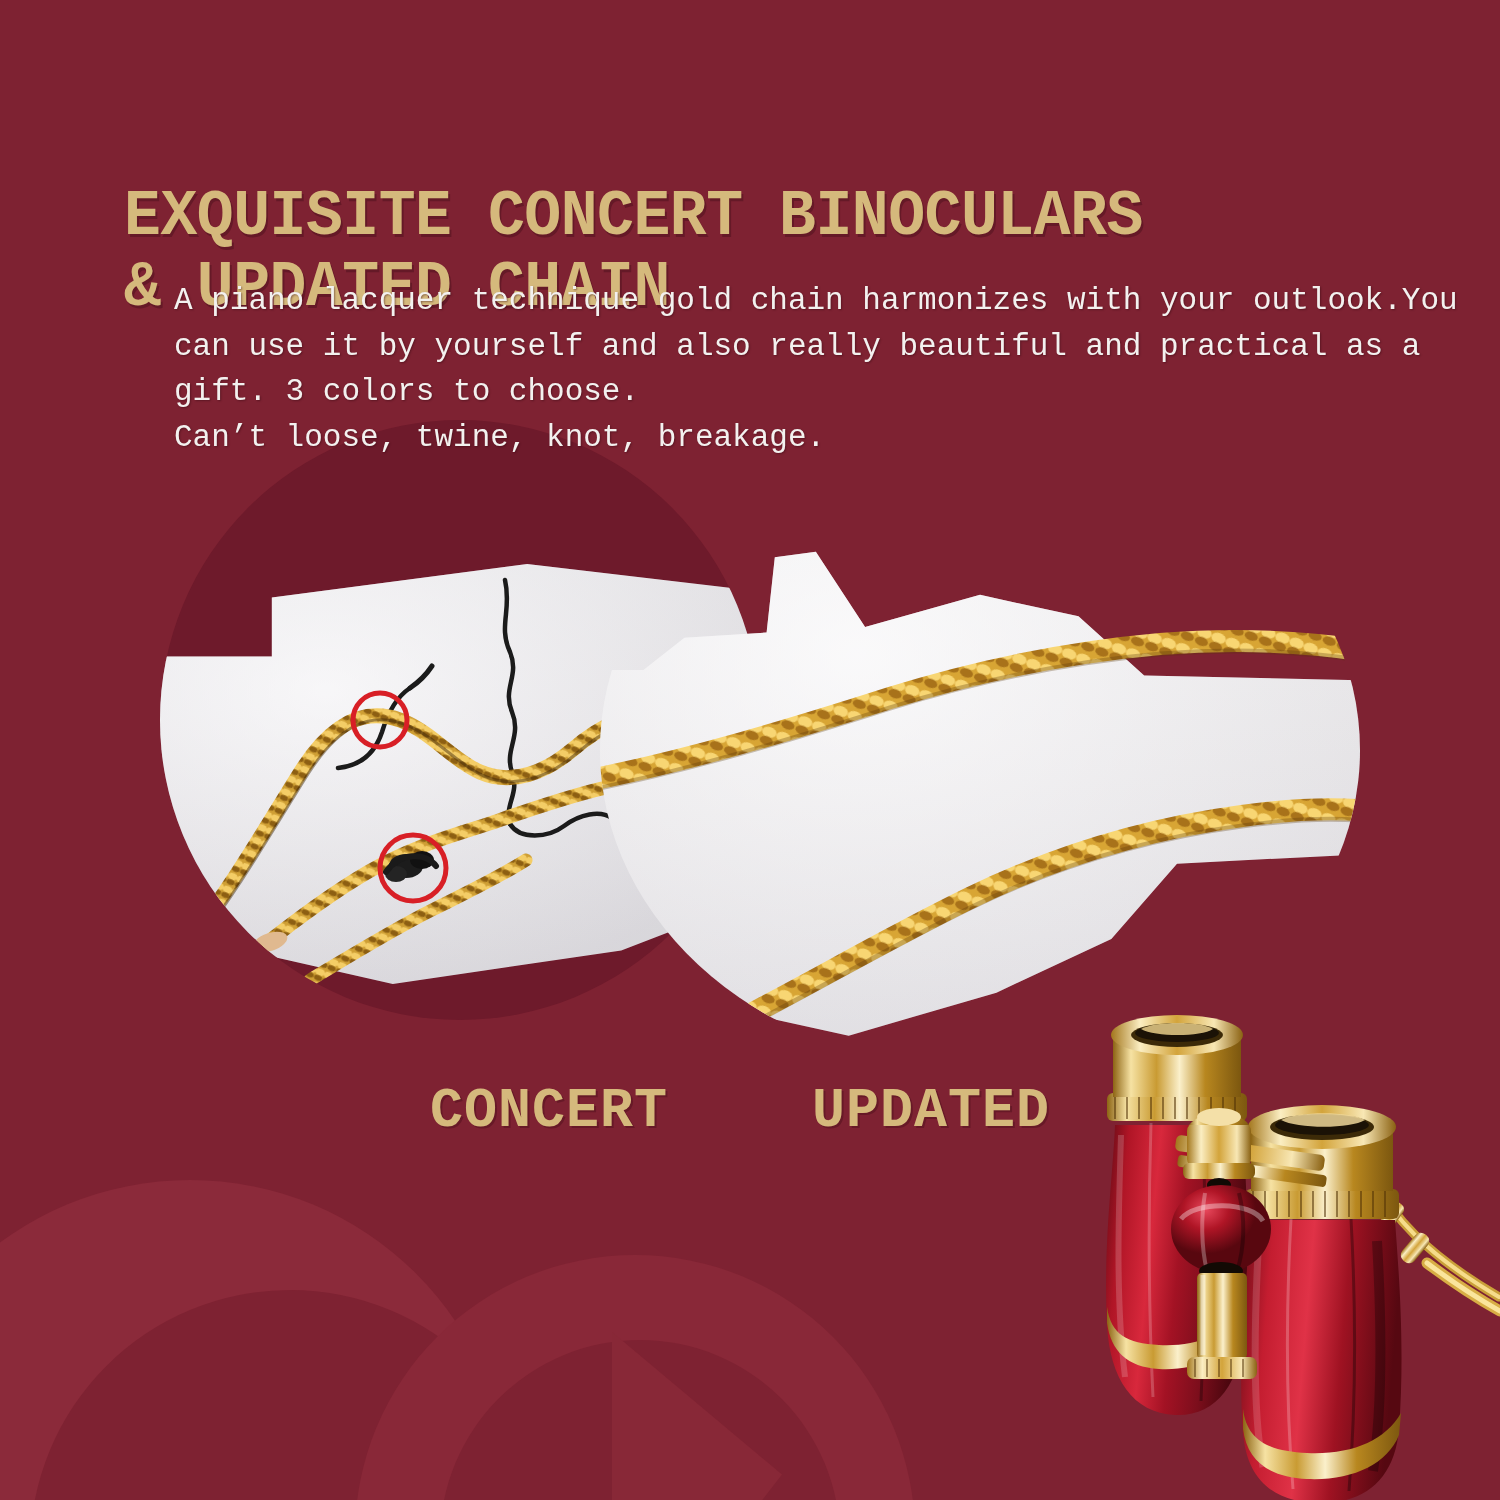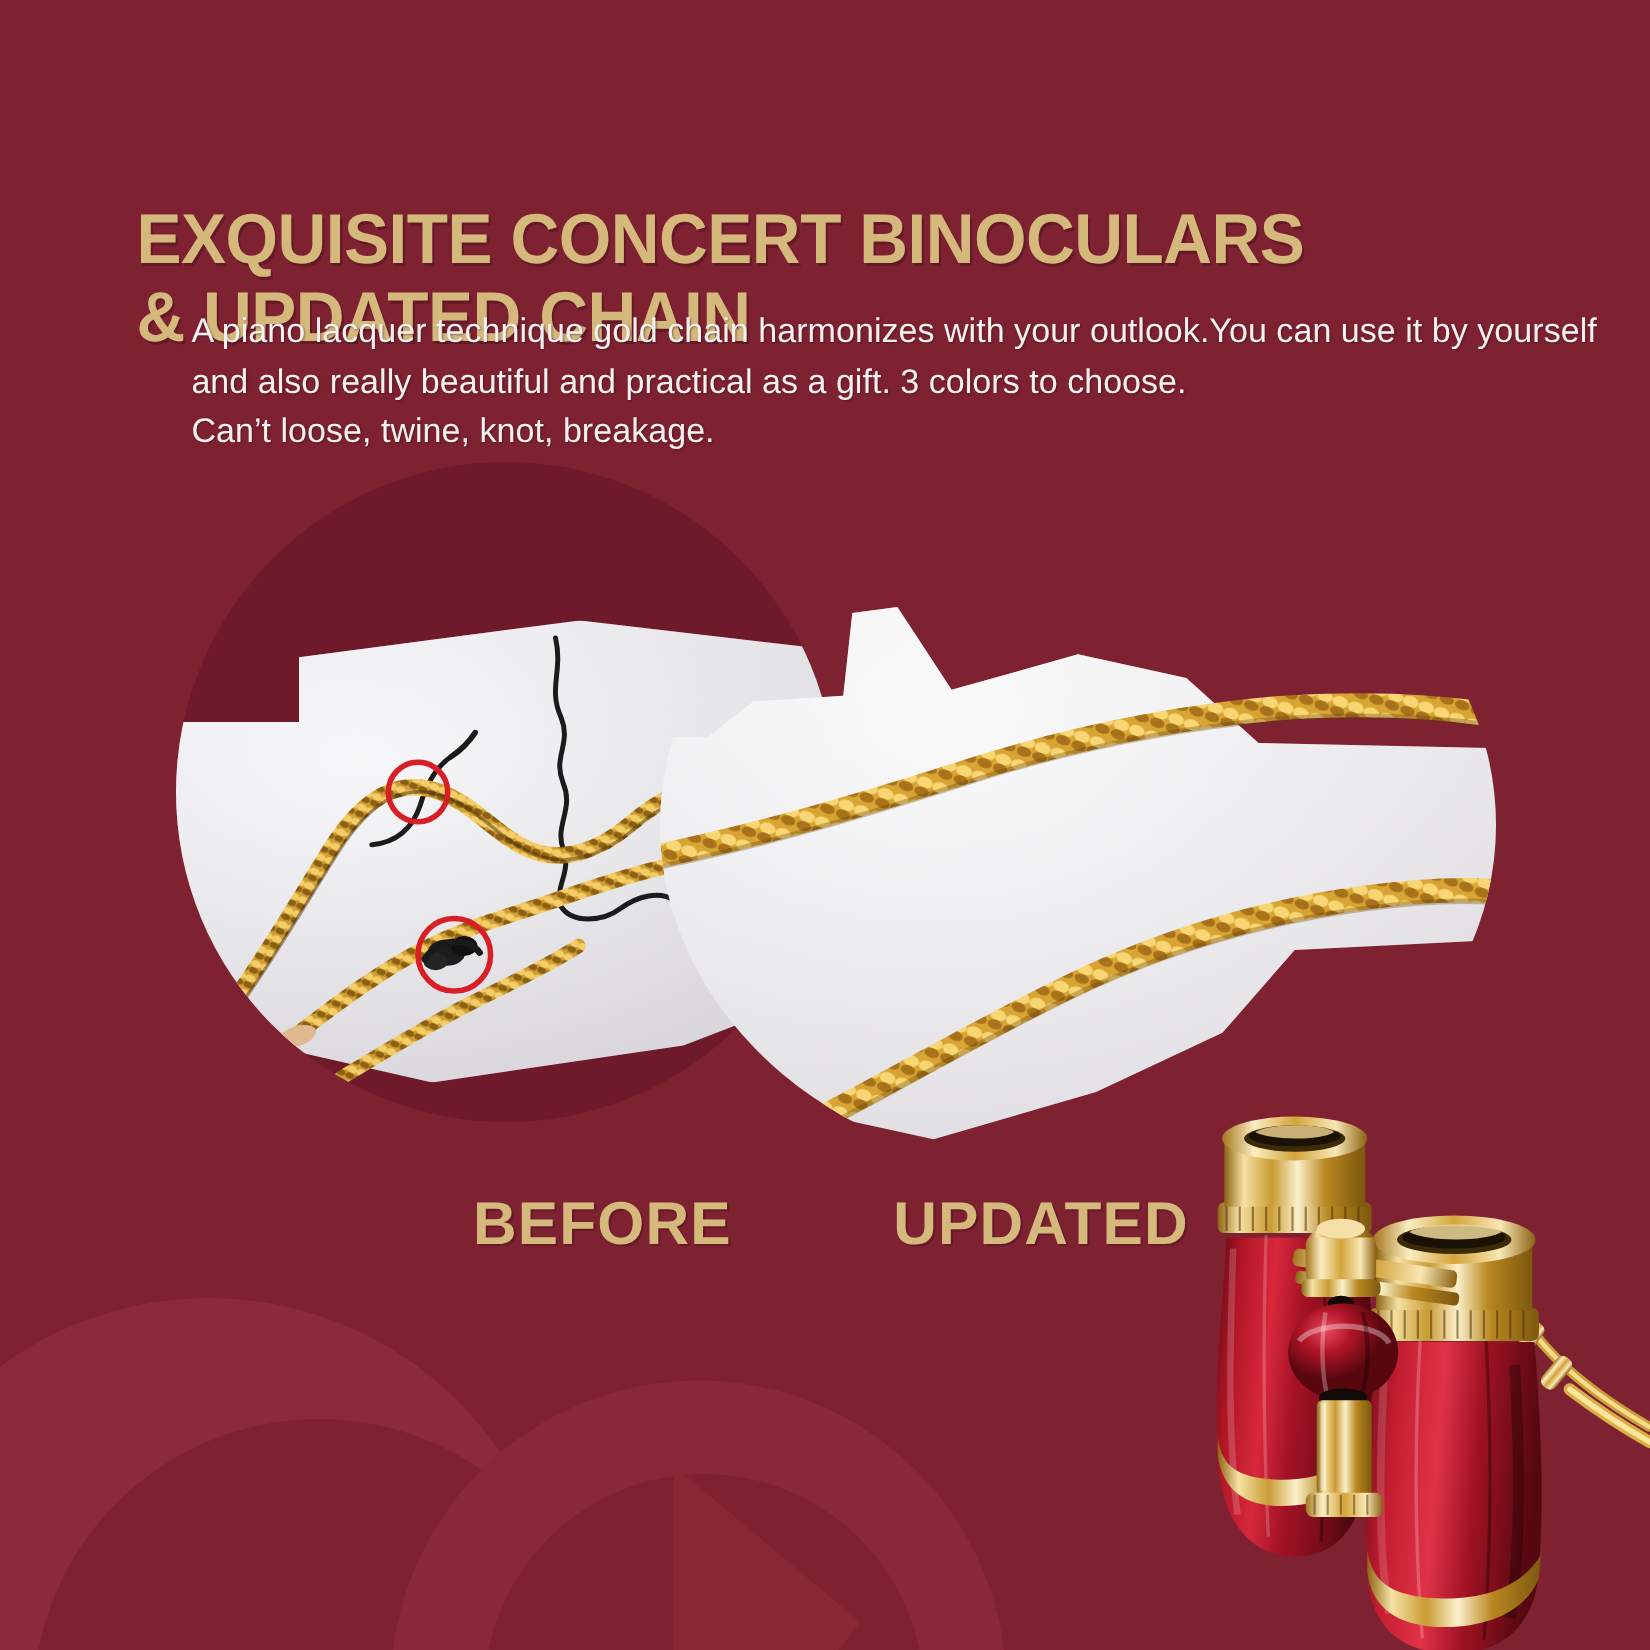--- a/index.html
+++ b/index.html
@@ -1,21 +1,21 @@
 <!DOCTYPE html>
 <html><head>
 <meta charset="utf-8">
 <style>
   html,body{margin:0;padding:0;}
   body{
     width:1500px;height:1500px;overflow:hidden;
     font-family:"Liberation Sans","DejaVu Sans",sans-serif;
     background:#7e2232;
   }
-  #stage{position:relative;width:1500px;height:1500px;overflow:hidden;background:#7e2232;}
+  #stage{position:relative;width:1500px;height:1500px;overflow:hidden;background:#7e2232;font-family:Liberation Mono, monospace;}
 
   
   .wm{position:absolute;border-radius:50%;pointer-events:none;}
   .wm-a{left:-130px;top:1180px;width:640px;height:640px;background:#8b2a3a;}
   .wm-b{left:30px;top:1290px;width:520px;height:520px;background:#7e2232;}
   .wm-c{left:355px;top:1255px;width:560px;height:560px;background:#892838;}
   .wm-d{left:440px;top:1340px;width:400px;height:400px;background:#7e2232;}
   .wm-wedge{position:absolute;left:612px;top:1332px;width:170px;height:230px;
     background:#882837;clip-path:polygon(0 0,100% 62%,60% 100%,0 100%);}
 
@@ -306,16 +306,16 @@
   </div>
 
   <div class="title">
     <span>EXQUISITE CONCERT BINOCULARS</span>
     <span class="l2">&amp; UPDATED  CHAIN</span>
   </div>
 
   <div class="body-copy">A piano lacquer technique gold chain harmonizes with your outlook.You can use it by yourself and also really beautiful and practical as a gift. 3 colors to choose.
 Can’t loose, twine, knot, breakage.</div>
 
-  <div class="cap cap-before">BEFORE</div>
+  <div class="cap cap-before">CONCERT</div>
   <div class="cap cap-upd">UPDATED</div>
 
 </div>
 
 </body></html>

